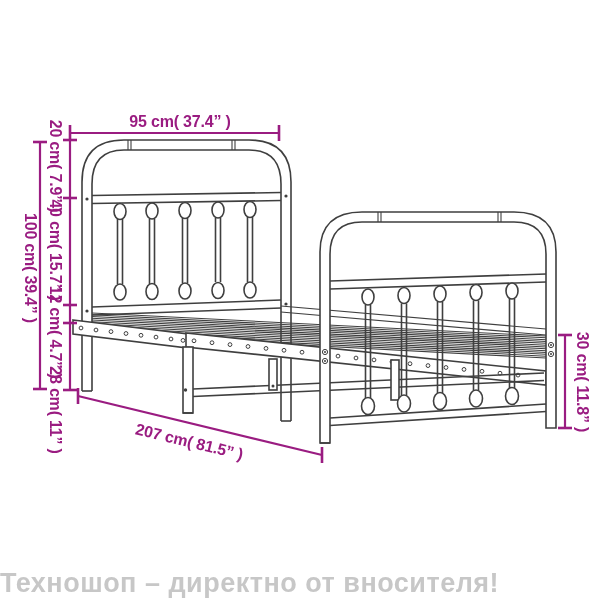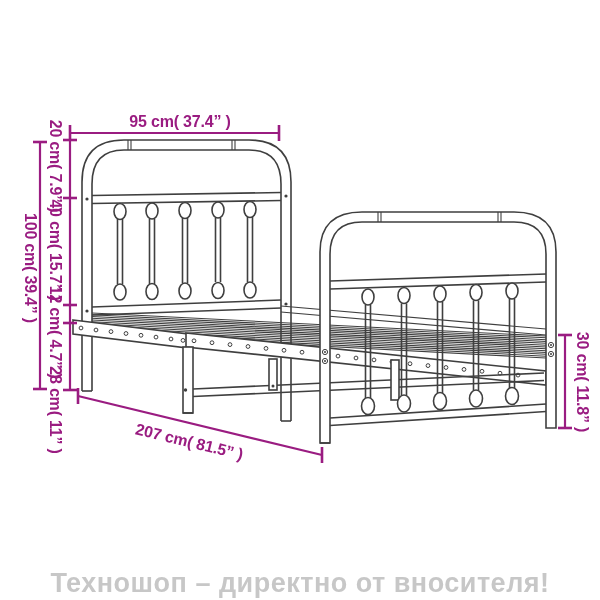--- a/index.html
+++ b/index.html
@@ -23,21 +23,20 @@
   .dot{fill:var(--draw);stroke:none;}
   .dim-line{stroke:var(--dim);stroke-width:2.2;fill:none;}
   .dim-tick{stroke:var(--dim);stroke-width:2.6;fill:none;}
   .dim-label{
     fill:var(--dim);
     font-family:"Liberation Sans", sans-serif;
     font-weight:bold;font-size:16px;letter-spacing:-0.2px;
   }
   .banner{
     position:absolute;left:0;right:0;top:566px;height:34px;
-    text-align:center;
     font-family:"Liberation Sans", sans-serif;
     font-weight:bold;font-size:27px;line-height:34px;
     color:var(--banner);letter-spacing:0.5px;
     white-space:nowrap;
   }
 </style>
 </head>
 <body>
 
 <div class="stage">

